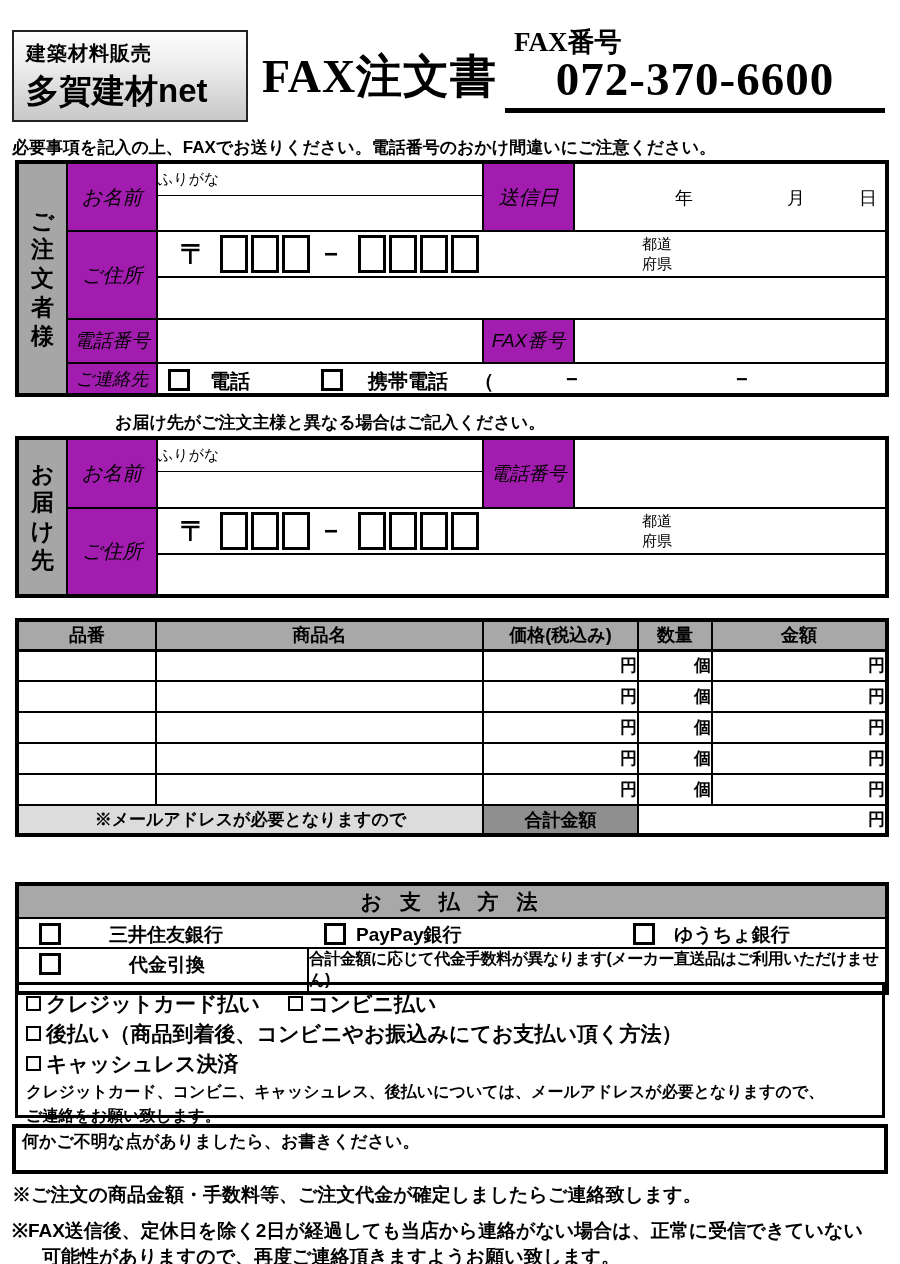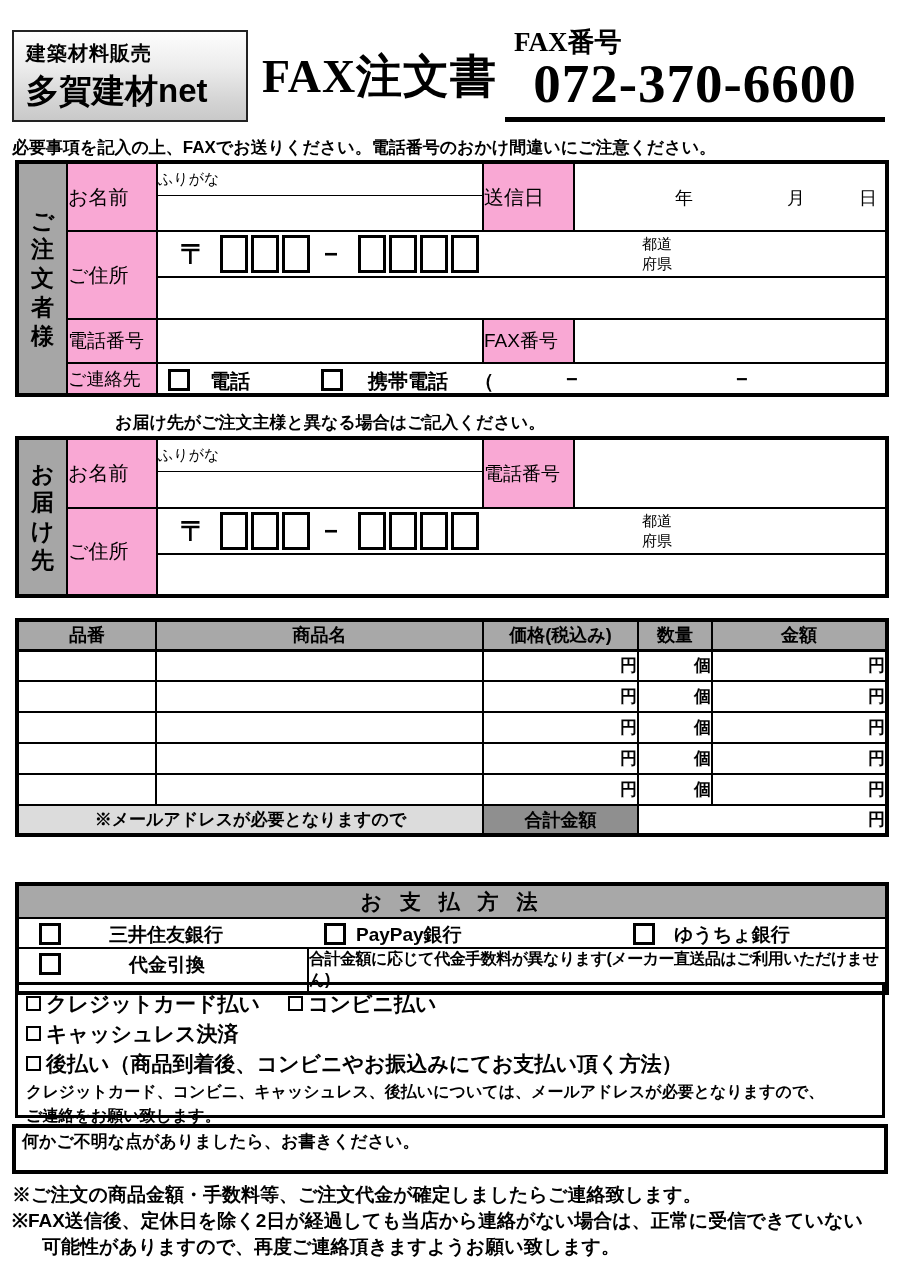--- a/index.html
+++ b/index.html
@@ -20,34 +20,34 @@
   .form-title {
     position: absolute; left: 262px; top: 46px; font-family: "Liberation Serif", serif;
     font-weight: 900; font-size: 46px; letter-spacing: 1px;
   }
   .fax-label-hdr {
     position: absolute; left: 514px; top: 24px; font-family: "Liberation Serif", serif;
     font-weight: bold; font-size: 27px;
   }
   .fax-number-hdr {
     position: absolute; left: 505px; top: 52px; width: 380px; text-align: center;
-    font-family: "Liberation Serif", serif; font-weight: bold; font-size: 55px;
+    font-family: "Liberation Serif", serif; font-weight: bold; font-size: 47px;
     border-bottom: 5px solid #000; padding-bottom: 2px; letter-spacing: 1px;
   }
   .instruction { position: absolute; left: 12px; top: 136px; font-size: 17px; font-weight: bold; }
 
   
   table { border-collapse: collapse; table-layout: fixed; }
   .ftable { border: 4px solid #000; }
   .ftable td { border: 2px solid #000; padding: 0; vertical-align: middle; }
   .vlabel {
     background: #a6a6a6; text-align: center; font-weight: bold; font-size: 23px;
   }
   .vlabel div { line-height: 1.25; }
-  .flabel { background: #f9a8d4; font-size: 20px; font-weight: 500; }
+  .flabel { background: #a21caf; text-align: center; font-size: 20px; font-weight: 500; font-style: italic; }
   .thin-b { border-bottom-width: 1px !important; }
   .thin-t { border-top-width: 1px !important; }
   .furigana { font-size: 15px; padding-left: 12px; }
   .rel { position: relative; }
 
   .t-orderer { position: absolute; left: 15px; top: 160px; width: 870px; }
   .t-delivery { position: absolute; left: 15px; top: 436px; width: 870px; }
   .delivery-note { position: absolute; left: 115px; top: 411px; font-size: 17px; font-weight: bold; }
 
   
@@ -99,21 +99,21 @@
   .credit-note { font-size: 16px; font-weight: bold; line-height: 1.35; margin-top: 2px; }
 
   
   .inquiry-box {
     position: absolute; left: 12px; top: 1124px; width: 876px; height: 50px;
     border: 4px solid #000; padding: 2px 6px; font-family: "Liberation Serif", serif;
     font-size: 17px; font-weight: bold;
   }
   .footer-notes { position: absolute; left: 12px; top: 1182px; width: 876px; font-size: 19px; font-weight: bold; }
   .fn-line { line-height: 1.38; }
-  .fn-1 { margin-bottom: 0; }
+  .fn-1 { margin-bottom: 10px; }
   .fn-indent { padding-left: 30px; }
 </style>
 </head>
 <body>
 
 <div class="page">
 
   <div class="logo">
     <div class="logo-line1">建築材料販売</div>
     <div class="logo-line2">多賀建材net</div>
@@ -341,24 +341,24 @@
       <td class="cod-note">合計金額に応じて代金手数料が異なります(メーカー直送品はご利用いただけません)</td>
     </tr>
   </tbody>
     </table>
 
   <div class="credit-box">
     <div class="opt-line">
       <span class="cb-sm"></span><span>クレジットカード払い</span><span class="opt-gap"></span><span class="cb-sm"></span><span>コンビニ払い</span>
     </div>
     <div class="opt-line">
-      <span class="cb-sm"></span><span>キャッシュレス決済</span>
+      <span class="cb-sm"></span><span>後払い（商品到着後、コンビニやお振込みにてお支払い頂く方法）</span>
     </div>
     <div class="opt-line">
-      <span class="cb-sm"></span><span>後払い（商品到着後、コンビニやお振込みにてお支払い頂く方法）</span>
+      <span class="cb-sm"></span><span>キャッシュレス決済</span>
     </div>
     <div class="credit-note">クレジットカード、コンビニ、キャッシュレス、後払いについては、メールアドレスが必要となりますので、</div>
     <div class="credit-note">ご連絡をお願い致します。</div>
   </div>
 
   <div class="inquiry-box">
     <span>何かご不明な点がありましたら、お書きください。</span>
   </div>
 
   <div class="footer-notes">

